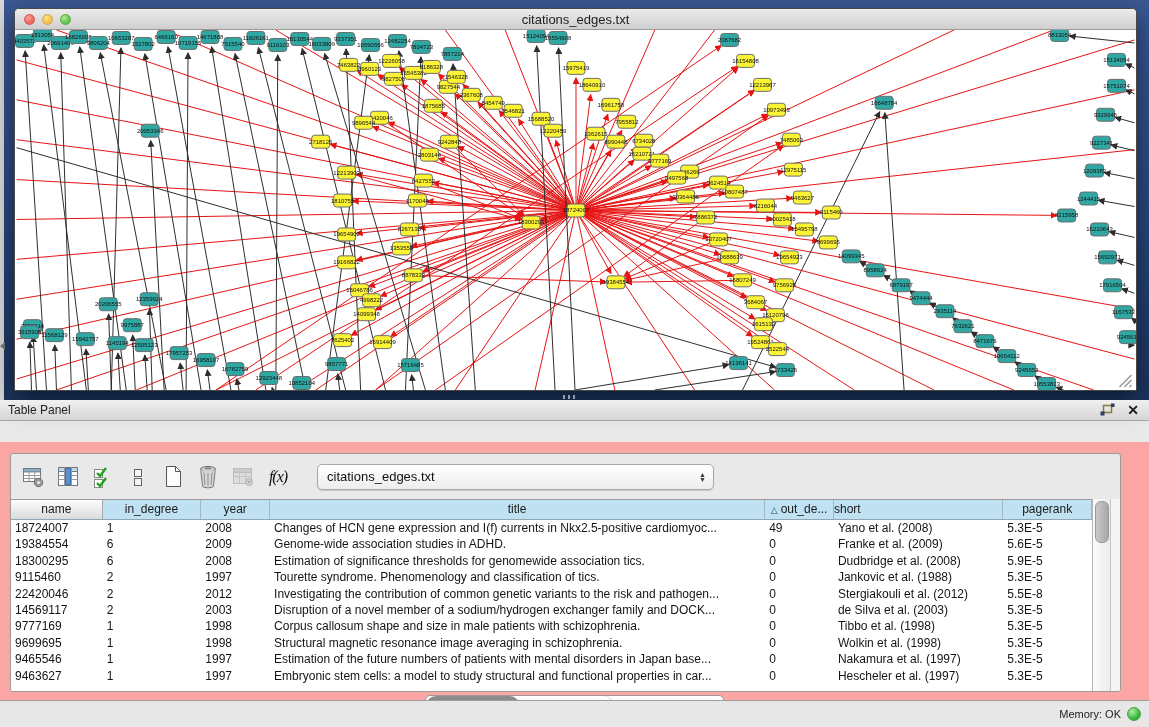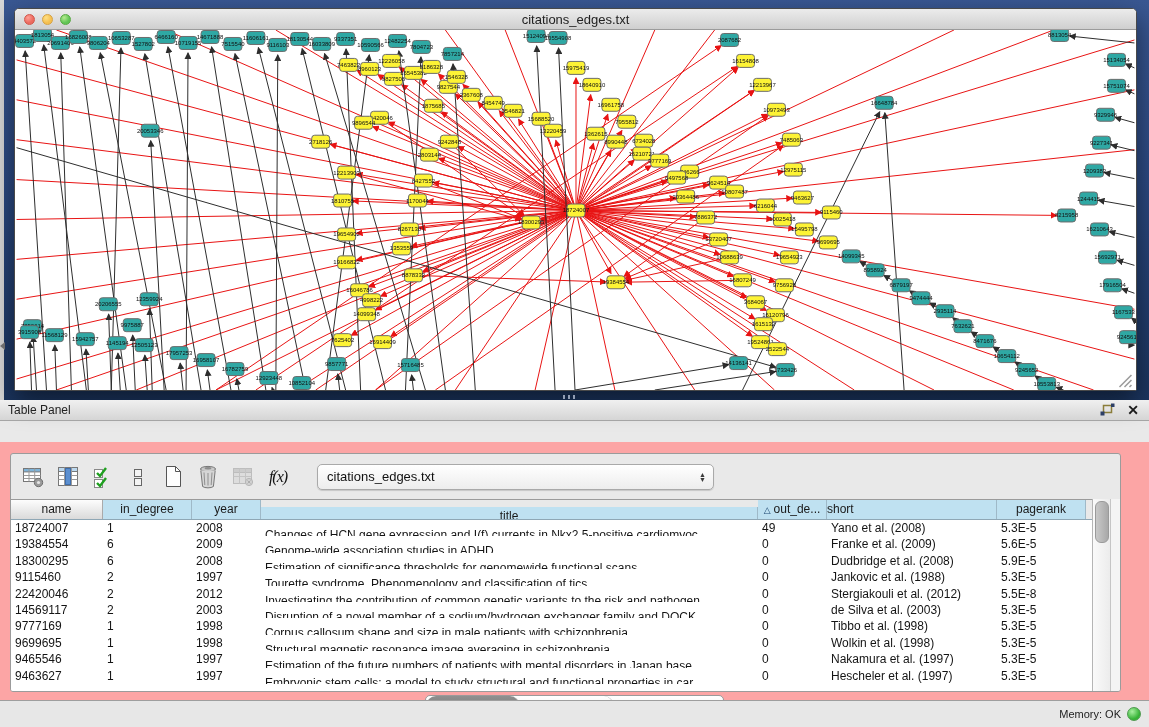--- a/index.html
+++ b/index.html
@@ -57,21 +57,21 @@
   
   .thead{display:flex;height:19px;border-top:1px solid #9b9b9b;border-bottom:1px solid #8fa7b5;}
   .hcell{box-sizing:border-box;font-size:12px;color:#1a1a1a;text-align:center;line-height:18px;
       background:#bfe1f1;border-right:1px solid #9fb9c8;overflow:hidden;white-space:nowrap;}
   .hcell:first-child{background:linear-gradient(#fdfdfd,#dadada);border-right:1px solid #aaa;}
   .sort-tri{font-size:9px;color:#204a74;margin-right:3px;}
   .tbody{background:#fff;height:172px;overflow:hidden;}
   .trow{display:flex;height:16.4px;}
   .cell{box-sizing:border-box;font-size:12px;color:#141414;line-height:16px;
       white-space:nowrap;overflow:hidden;padding:0 4px;}
-  .c0{width:92px;} .c1{width:89px;} .c2{width:69px;} .c3{width:497px;margin-top:7px;}
+  .c0{width:92px;} .c1{width:99px;} .c2{width:69px;} .c3{width:497px;}
   .c4{width:69px;} .c5{width:170px;text-align:left;} .c6{width:89px;}
   .table-wrap{display:flex;}
   .table-cols{width:1081px;}
   .vscroll{width:17px;border-left:1px solid #b5b5b5;background:linear-gradient(90deg,#fafafa,#ececec);position:relative;}
   .vthumb{position:absolute;left:2px;top:2px;width:12px;height:40px;border-radius:6px;
       background:linear-gradient(90deg,#c9c9c9,#a8a8a8);border:1px solid #9a9a9a;}
   .tfill{flex:1;border-left:1px solid #c5c5c5;background:#f4f4f4;}
 
   
   .tabs-row{position:absolute;left:0;top:253px;width:100%;display:flex;justify-content:center;}
@@ -702,21 +702,21 @@
               <div class="cell c2">2009</div>
               <div class="cell c3">Genome-wide association studies in ADHD.</div>
               <div class="cell c4">0</div>
               <div class="cell c5">Franke et al. (2009)</div>
               <div class="cell c6">5.6E-5</div>
             </div>
             <div class="trow">
               <div class="cell c0">18300295</div>
               <div class="cell c1">6</div>
               <div class="cell c2">2008</div>
-              <div class="cell c3">Estimation of significance thresholds for genomewide functional scans.</div>
+              <div class="cell c3">Estimation of significance thresholds for genomewide association tics.</div>
               <div class="cell c4">0</div>
               <div class="cell c5">Dudbridge et al. (2008)</div>
               <div class="cell c6">5.9E-5</div>
             </div>
             <div class="trow">
               <div class="cell c0">9115460</div>
               <div class="cell c1">2</div>
               <div class="cell c2">1997</div>
               <div class="cell c3">Tourette syndrome. Phenomenology and classification of tics.</div>
               <div class="cell c4">0</div>

